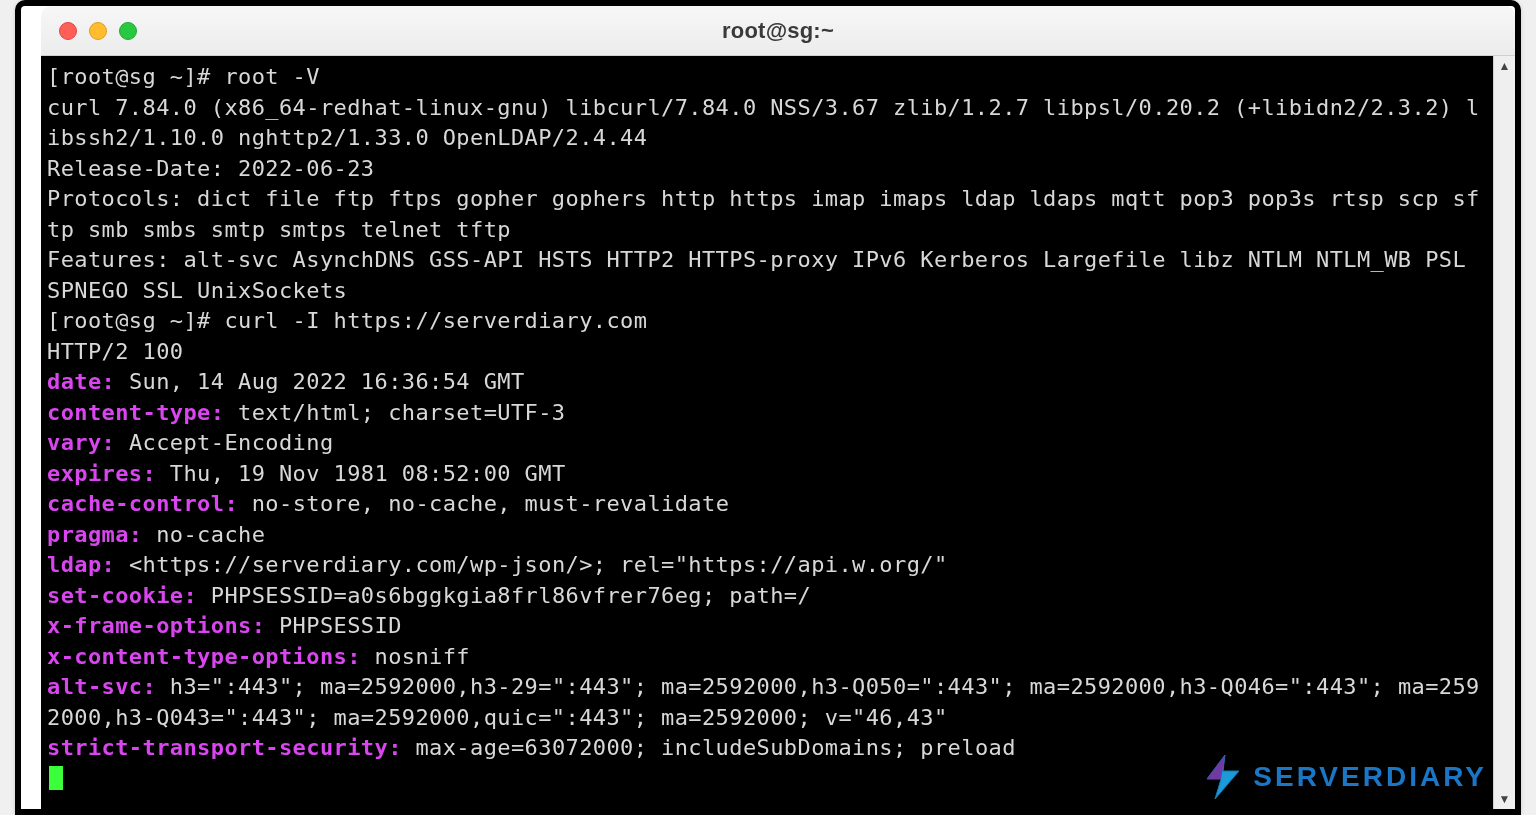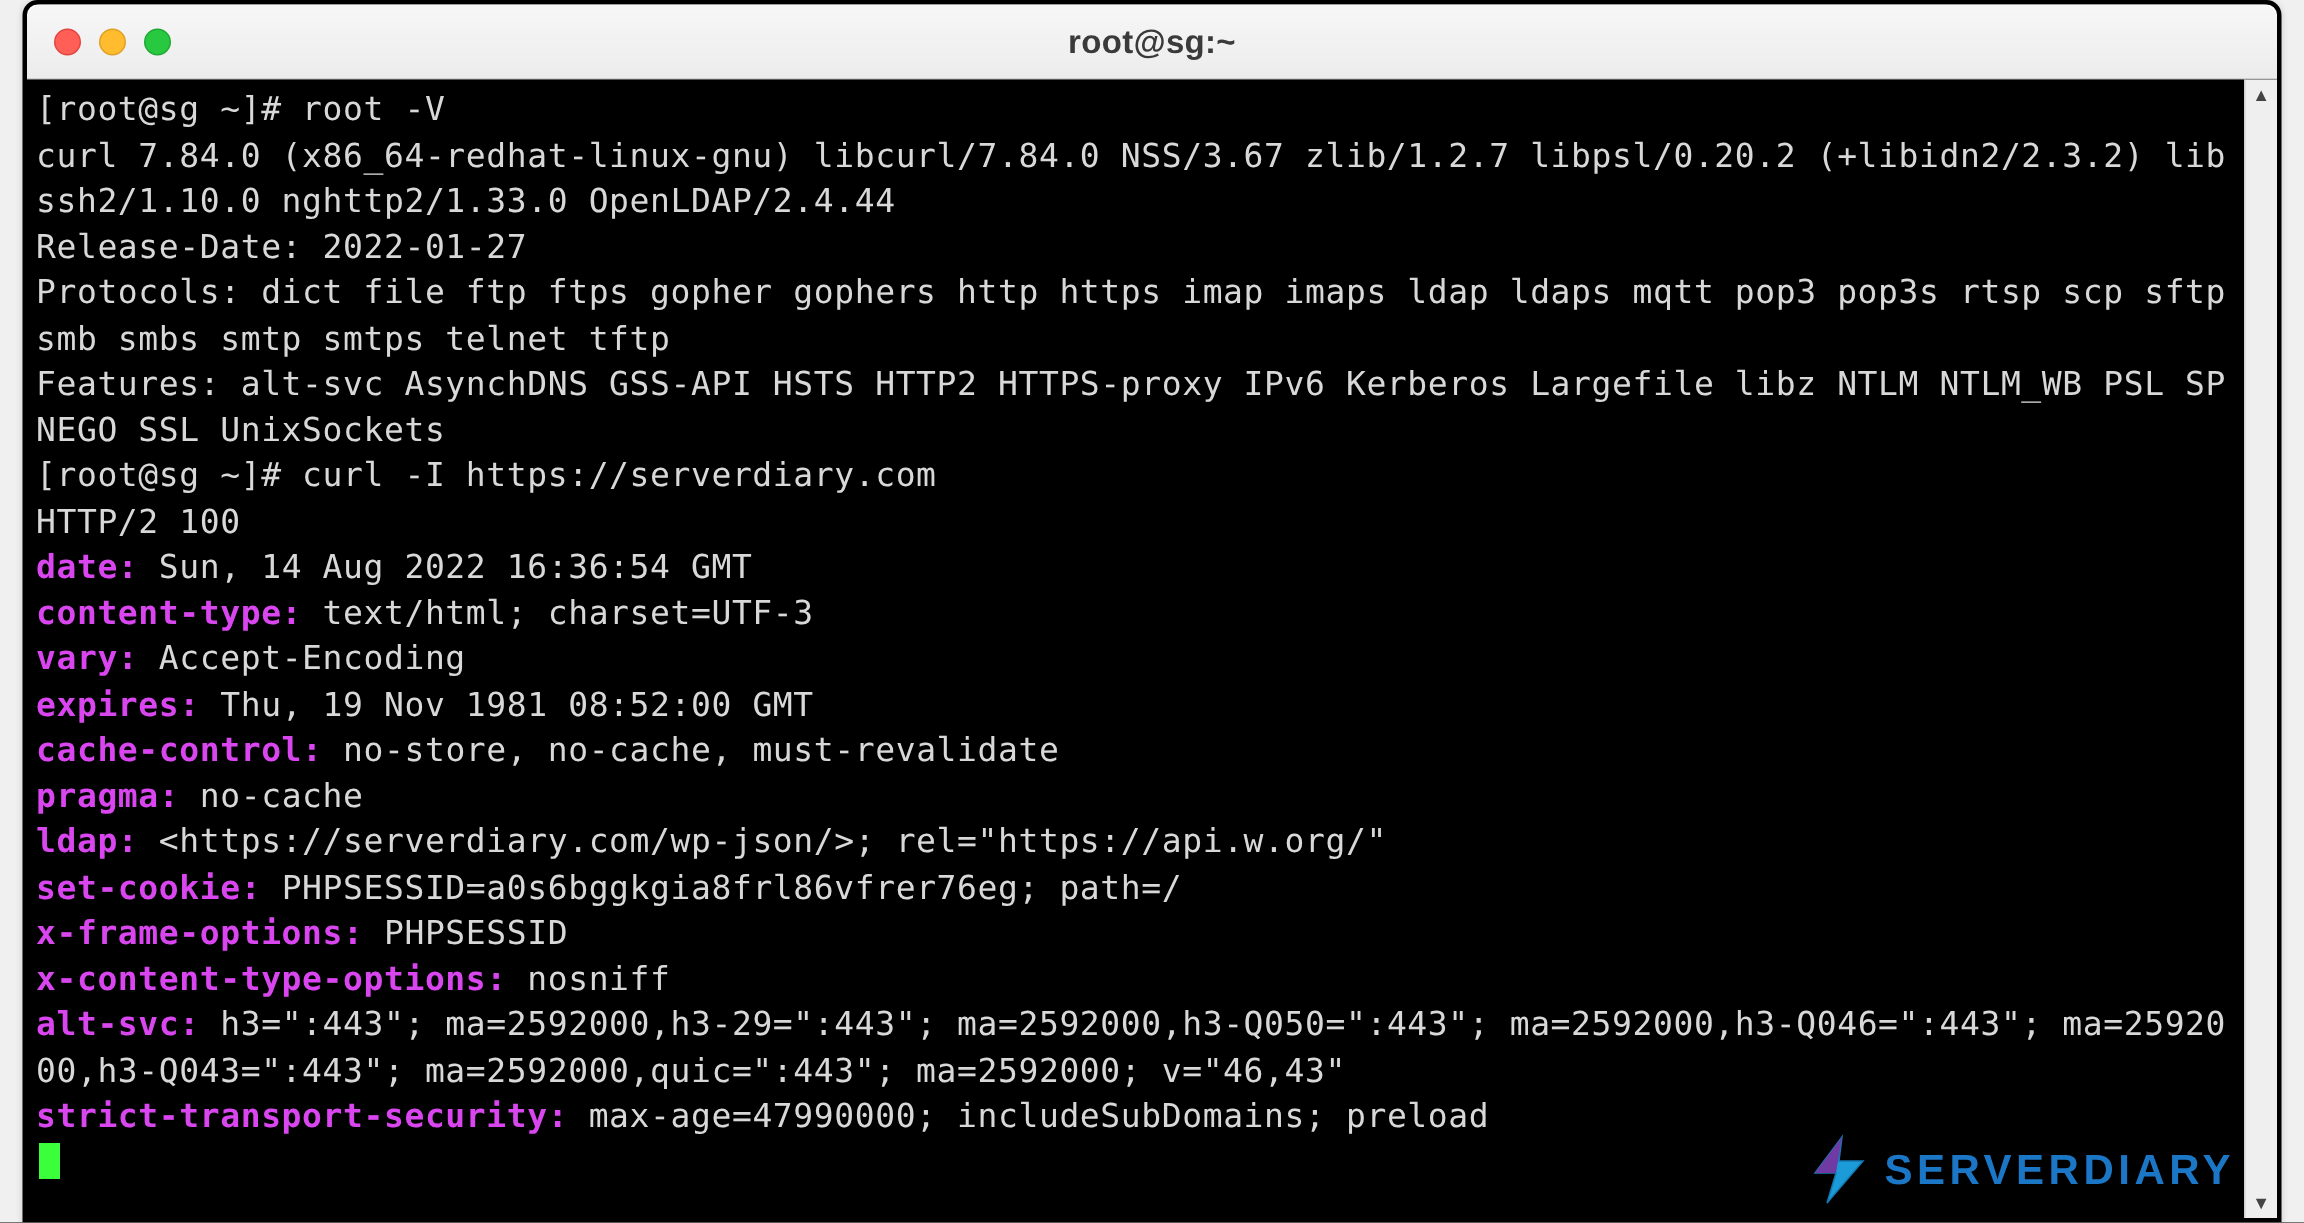--- a/index.html
+++ b/index.html
@@ -12,25 +12,26 @@
     height: 815px;
     background: #f0f0f0;
     font-family: -apple-system, "Helvetica Neue", Arial, sans-serif;
     overflow: hidden;
   }
   .window {
     width: 1506px;
     height: 815px;
     margin: 0 auto;
     background: #ffffff;
-    border: 3px solid #000000;
+    border: 6px solid #000000;
     border-radius: 10px 10px 0 0;
     display: flex;
     flex-direction: column;
     box-shadow: 0 1px 4px rgba(0,0,0,0.15);
+    padding-left: 20px;
   }
   .titlebar {
     height: 50px;
     background: linear-gradient(#f7f7f7,#ececec);
     border-bottom: 1px solid #d0d0d0;
     display: flex;
     align-items: center;
     position: relative;
     border-radius: 10px 10px 0 0;
     flex-shrink: 0;
@@ -140,37 +141,37 @@
       <div class="tl red"></div>
       <div class="tl yellow"></div>
       <div class="tl green"></div>
     </div>
     <div class="title">root@sg:~</div>
   </div>
 
   <div class="term-wrap">
     <div class="terminal"><span>[root@sg ~]# </span><span>root -V</span>
 <span>curl 7.84.0 (x86_64-redhat-linux-gnu) libcurl/7.84.0 NSS/3.67 zlib/1.2.7 libpsl/0.20.2 (+libidn2/2.3.2) libssh2/1.10.0 nghttp2/1.33.0 OpenLDAP/2.4.44</span>
-<span>Release-Date: 2022-01-27</span>
+<span>Release-Date: 2022-06-23</span>
 <span>Protocols: dict file ftp ftps gopher gophers http https imap imaps ldap ldaps mqtt pop3 pop3s rtsp scp sftp smb smbs smtp smtps telnet tftp </span>
 <span>Features: alt-svc AsynchDNS GSS-API HSTS HTTP2 HTTPS-proxy IPv6 Kerberos Largefile libz NTLM NTLM_WB PSL SPNEGO SSL UnixSockets</span>
 <span>[root@sg ~]# </span><span>curl -I https://serverdiary.com</span>
 <span>HTTP/2 100 </span>
 <span class="bold">date:</span><span> Sun, 14 Aug 2022 16:36:54 GMT</span>
 <span class="bold">content-type:</span><span> text/html; charset=UTF-3</span>
 <span class="bold">vary:</span><span> Accept-Encoding</span>
 <span class="bold">expires:</span><span> Thu, 19 Nov 1981 08:52:00 GMT</span>
 <span class="bold">cache-control:</span><span> no-store, no-cache, must-revalidate</span>
 <span class="bold">pragma:</span><span> no-cache</span>
 <span class="bold">ldap:</span><span> &lt;https://serverdiary.com/wp-json/&gt;; rel="https://api.w.org/"</span>
 <span class="bold">set-cookie:</span><span> PHPSESSID=a0s6bggkgia8frl86vfrer76eg; path=/</span>
 <span class="bold">x-frame-options:</span><span> PHPSESSID</span>
 <span class="bold">x-content-type-options:</span><span> nosniff</span>
 <span class="bold">alt-svc:</span><span> h3=":443"; ma=2592000,h3-29=":443"; ma=2592000,h3-Q050=":443"; ma=2592000,h3-Q046=":443"; ma=2592000,h3-Q043=":443"; ma=2592000,quic=":443"; ma=2592000; v="46,43"</span>
-<span class="bold">strict-transport-security:</span><span> max-age=47990000; includeSubDomains; preload</span>
+<span class="bold">strict-transport-security:</span><span> max-age=63072000; includeSubDomains; preload</span>
 <span class="cursor"></span></div>
 
     <div class="scrollbar">
       <div class="arrow up">▲</div>
       <div class="arrow down">▼</div>
     </div>
 
     <div class="watermark">
       <svg width="44" height="48" viewBox="0 0 44 48">
         <path d="M24 2 L6 26 L20 26 L14 46 L38 18 L22 18 Z" fill="#1b9bd8" stroke="#1478b3" stroke-width="1"></path>

